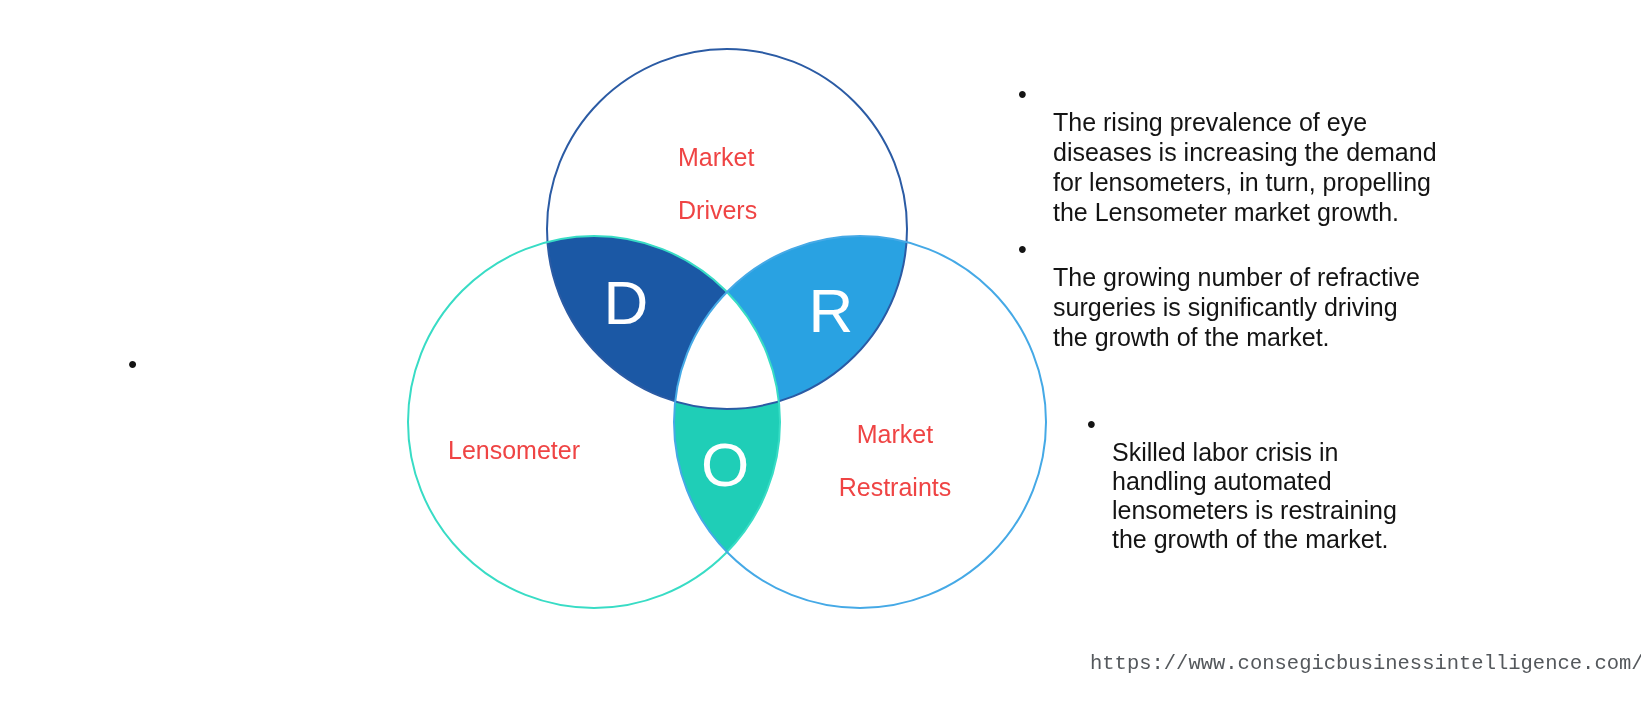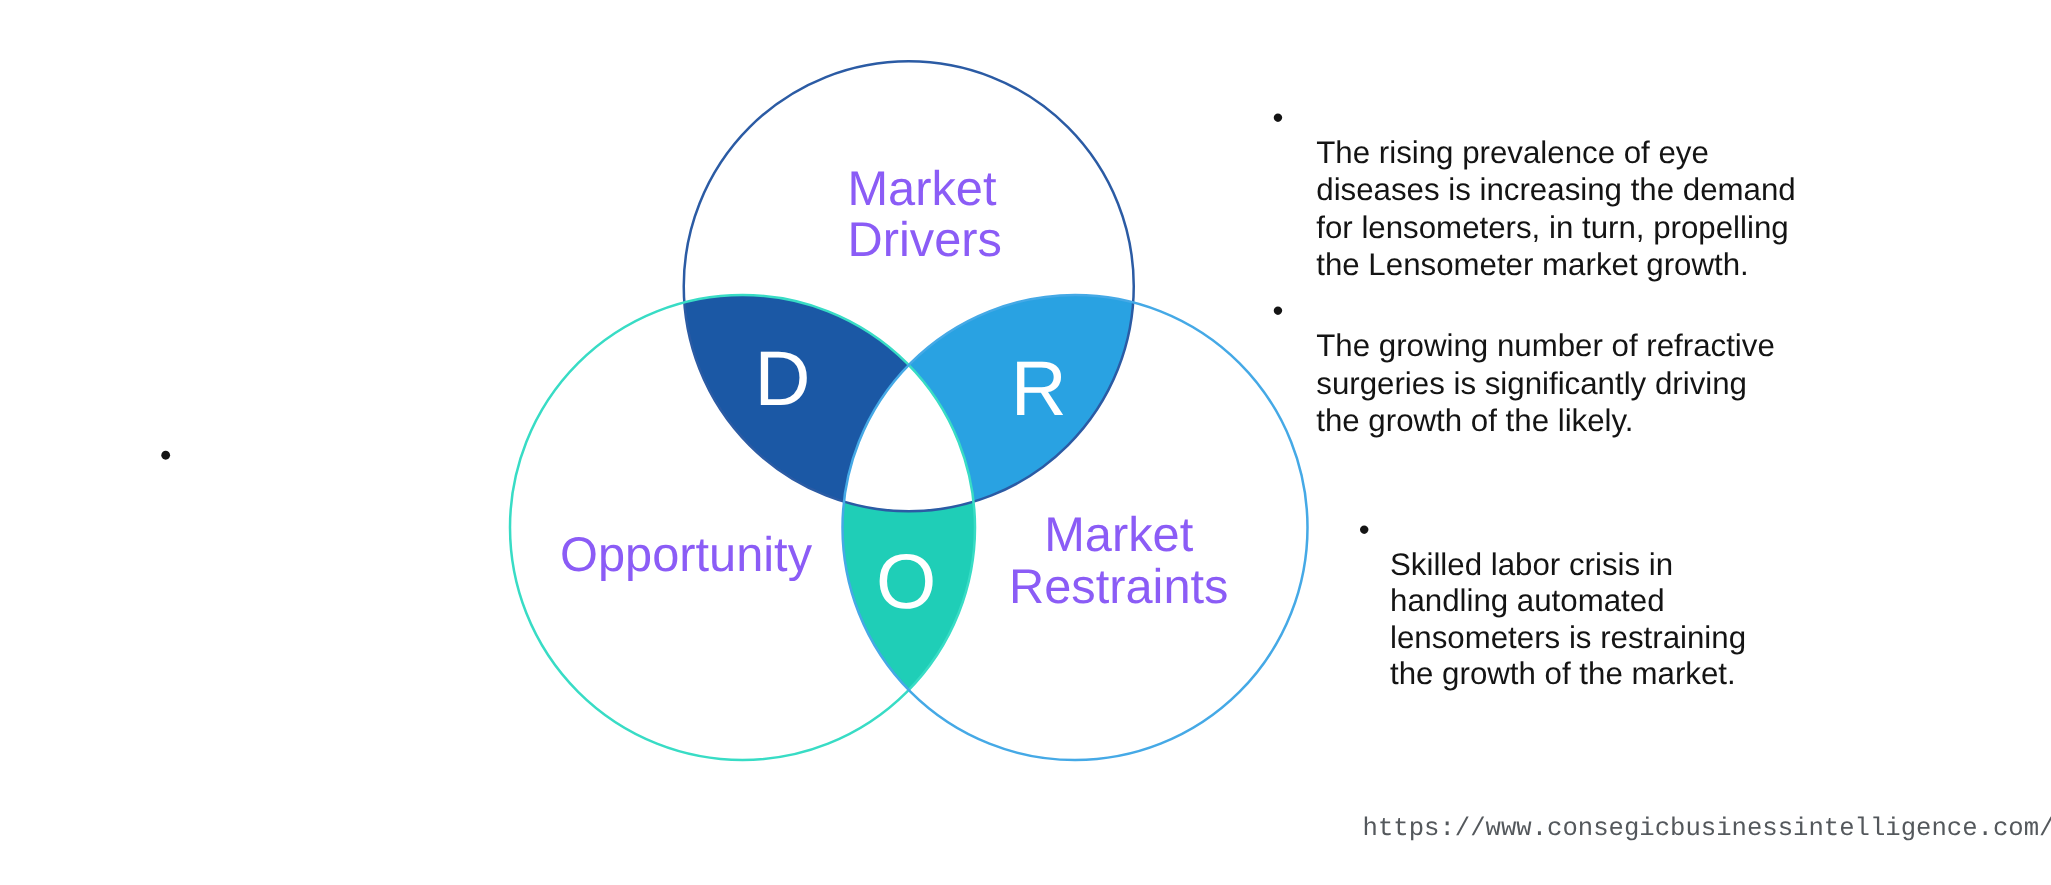--- a/index.html
+++ b/index.html
@@ -15,23 +15,23 @@
   svg.venn { position: absolute; left: 0; top: 0; width: 1641px; height: 708px; }
   svg.venn .outline { fill: none; stroke-width: 2; }
   svg.venn text.lens-letter {
     font-family: "Liberation Sans", "DejaVu Sans", sans-serif;
     font-size: 62px;
     font-weight: 400;
     text-anchor: middle;
   }
   .circle-label {
     position: absolute;
-    font-size: 39px;
-    line-height: 41px;
-    color: #8b5cf6;
+    font-size: 25px;
+    line-height: 53px;
+    color: #ef4444;
     white-space: pre-line;
   }
   .label-drivers   { left: 678px; top: 131px; }
   .label-opportunity { left: 448px; top: 424px; }
   .label-restraints { left: 765px; top: 408px; width: 260px; text-align: center; }
   .bullet-block { position: absolute; color: #141414; }
   .bullet-block .li { display: grid; grid-template-columns: var(--indent) 1fr; align-items: start; }
   .bullet-block .dot { line-height: inherit; }
   .bullet-block .txt { white-space: pre-line; margin-top: 28px; }
   .block-top-right { left: 1018px; top: 79px; width: 470px; font-size: 25px; line-height: 30px; --indent: 35px; }
@@ -82,37 +82,37 @@
     <circle class="outline" cx="594" cy="422" r="186" stroke="#38DCC5"></circle>
     <circle class="outline" cx="860" cy="422" r="186" stroke="#45A9E6"></circle>
 
     <text class="lens-letter" x="626" y="324" fill="#FFFFFF">D</text>
     <text class="lens-letter" x="831" y="332" fill="#FFFFFF">R</text>
     <text class="lens-letter" x="725" y="486" fill="#FFFFFF">O</text>
   </svg>
 
   <div class="circle-label label-drivers">Market
 Drivers</div>
-  <div class="circle-label label-opportunity">Opportunity</div>
+  <div class="circle-label label-opportunity">Lensometer</div>
   <div class="circle-label label-restraints">Market
 Restraints</div>
 
   <div class="bullet-block block-top-right">
     <div class="li">
       <span class="dot">•</span>
       <span class="txt">The rising prevalence of eye
 diseases is increasing the demand
 for lensometers, in turn, propelling
 the Lensometer market growth.</span>
     </div>
     <div class="li">
       <span class="dot">•</span>
       <span class="txt">The growing number of refractive
 surgeries is significantly driving
-the growth of the likely.</span>
+the growth of the market.</span>
     </div>
   </div>
 
   <div class="bullet-block block-left">
     <div class="li">
       <span class="dot">•</span>
     </div>
   </div>
 
   <div class="bullet-block block-bottom-right">

